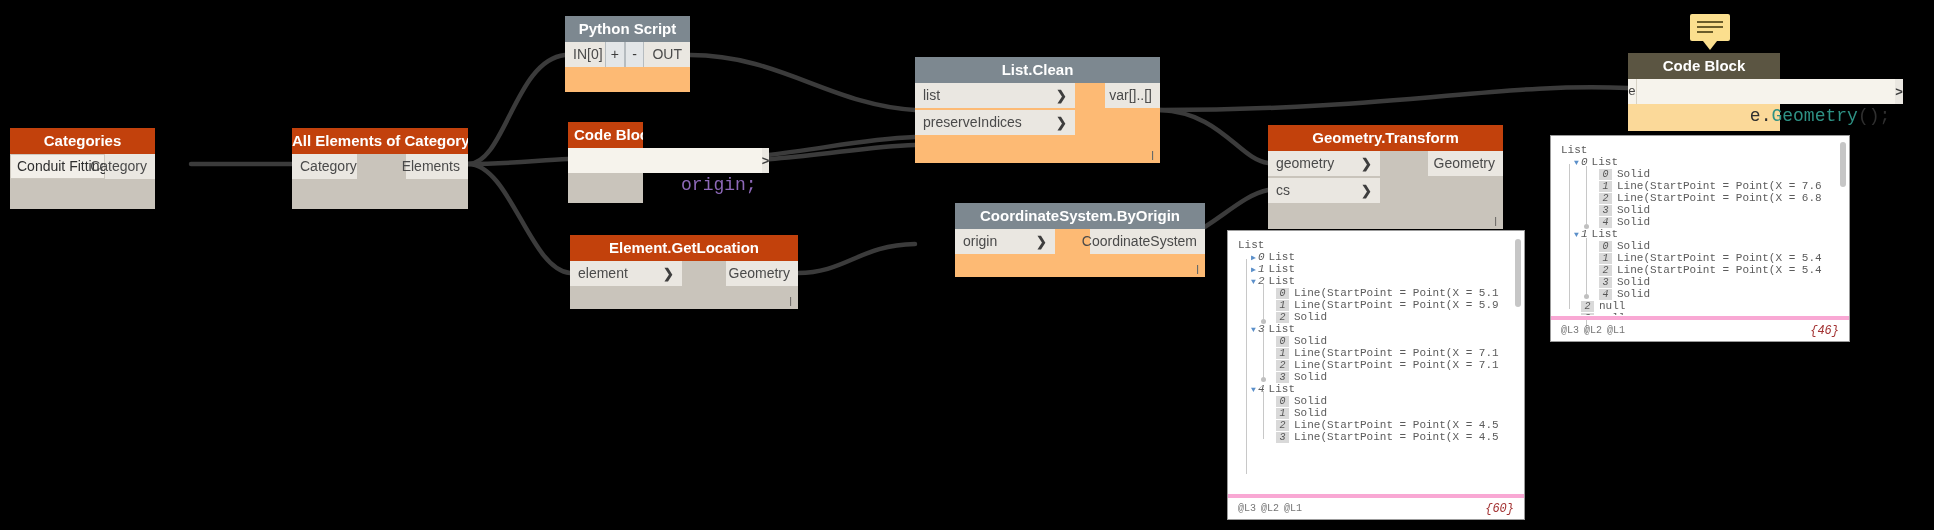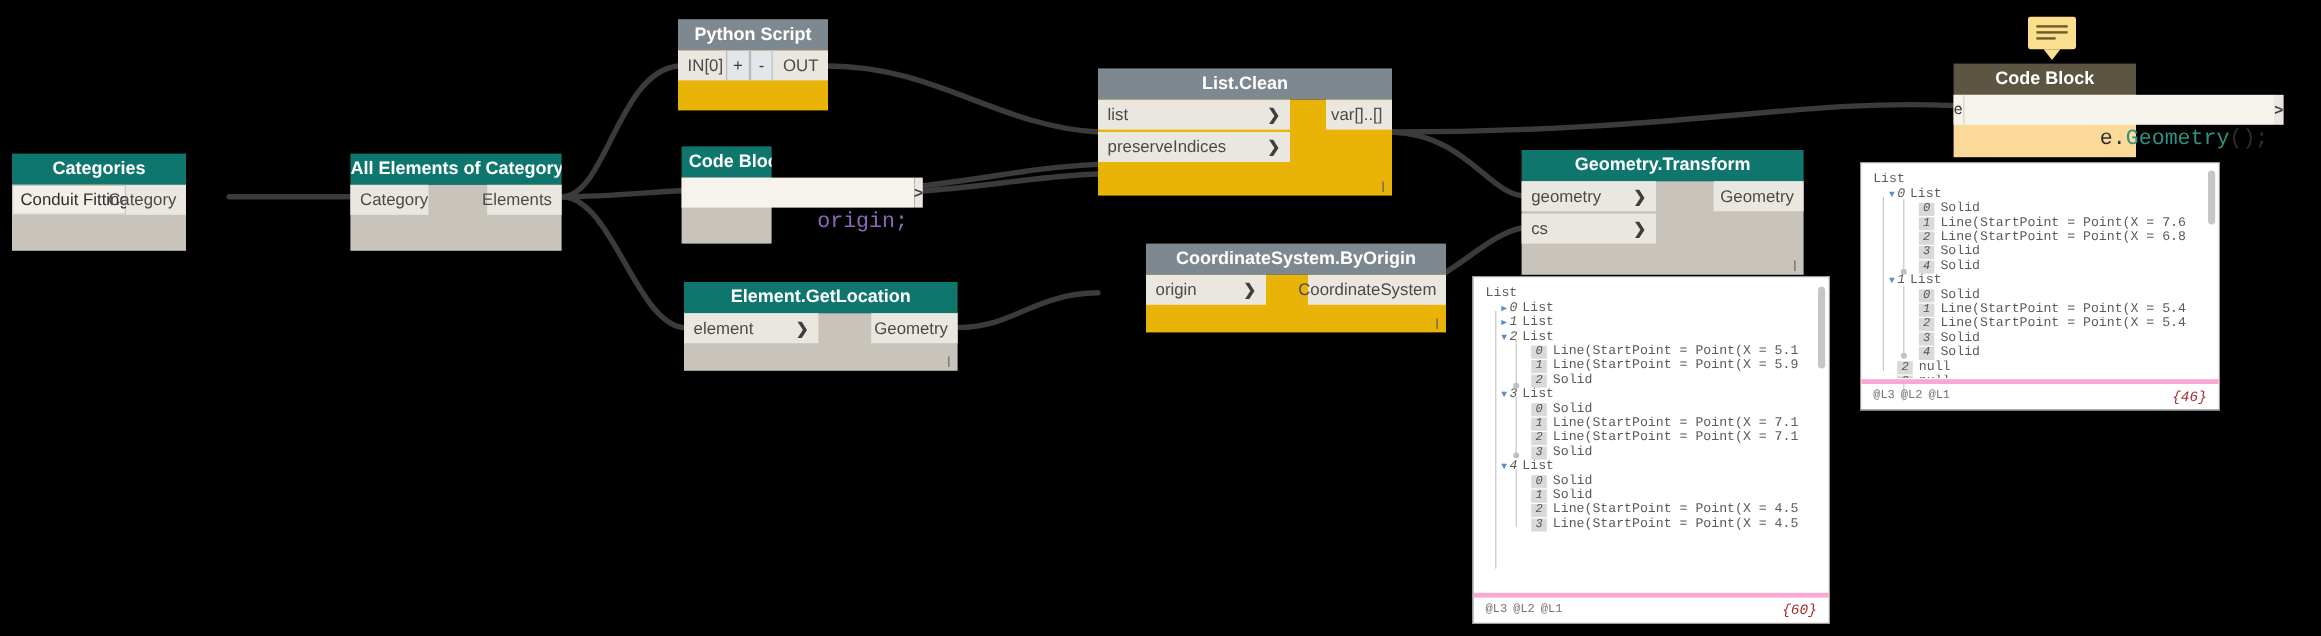--- a/index.html
+++ b/index.html
@@ -9,27 +9,27 @@
   }
   #canvas{position:absolute;inset:0;background:#000;}
 
   
   svg.wires{position:absolute;left:0;top:0;width:1934px;height:530px;pointer-events:none;}
   svg.wires path{fill:none;stroke:#3b3b3b;stroke-width:4.5;stroke-linecap:round;}
 
   
   .node{position:absolute;box-sizing:border-box;}
   .node .hdr{
-    background:#0f766e;color:#fff;font-size:15px;font-weight:bold;
+    background:#c2410c;color:#fff;font-size:15px;font-weight:bold;
     text-align:center;line-height:26px;height:26px;white-space:nowrap;overflow:hidden;
   }
   .node.blue .hdr{background:#7d8890;}
   .node.cb .hdr{background:#5b5542;}
   .node .body{background:#c9c4bb;position:relative;}
-  .node.blue .body{background:#eab308;}
+  .node.blue .body{background:#fdba74;}
   .node.cb .body{background:#fbd999;}
   .ports{display:flex;align-items:stretch;}
   .port{
     background:#eae7e1;color:#4a4a4a;font-size:14px;line-height:25px;height:25px;
     padding:0 8px;white-space:nowrap;display:flex;align-items:center;box-sizing:border-box;
   }
   .port.out{justify-content:flex-end;}
   .spacer{flex:1 1 auto;}
   .chev{margin-left:auto;padding-left:10px;font-weight:bold;font-size:13px;color:#3e3e3e;}
   .lacing{position:absolute;right:6px;bottom:2px;font-size:12px;color:#6d6a66;line-height:10px;}

